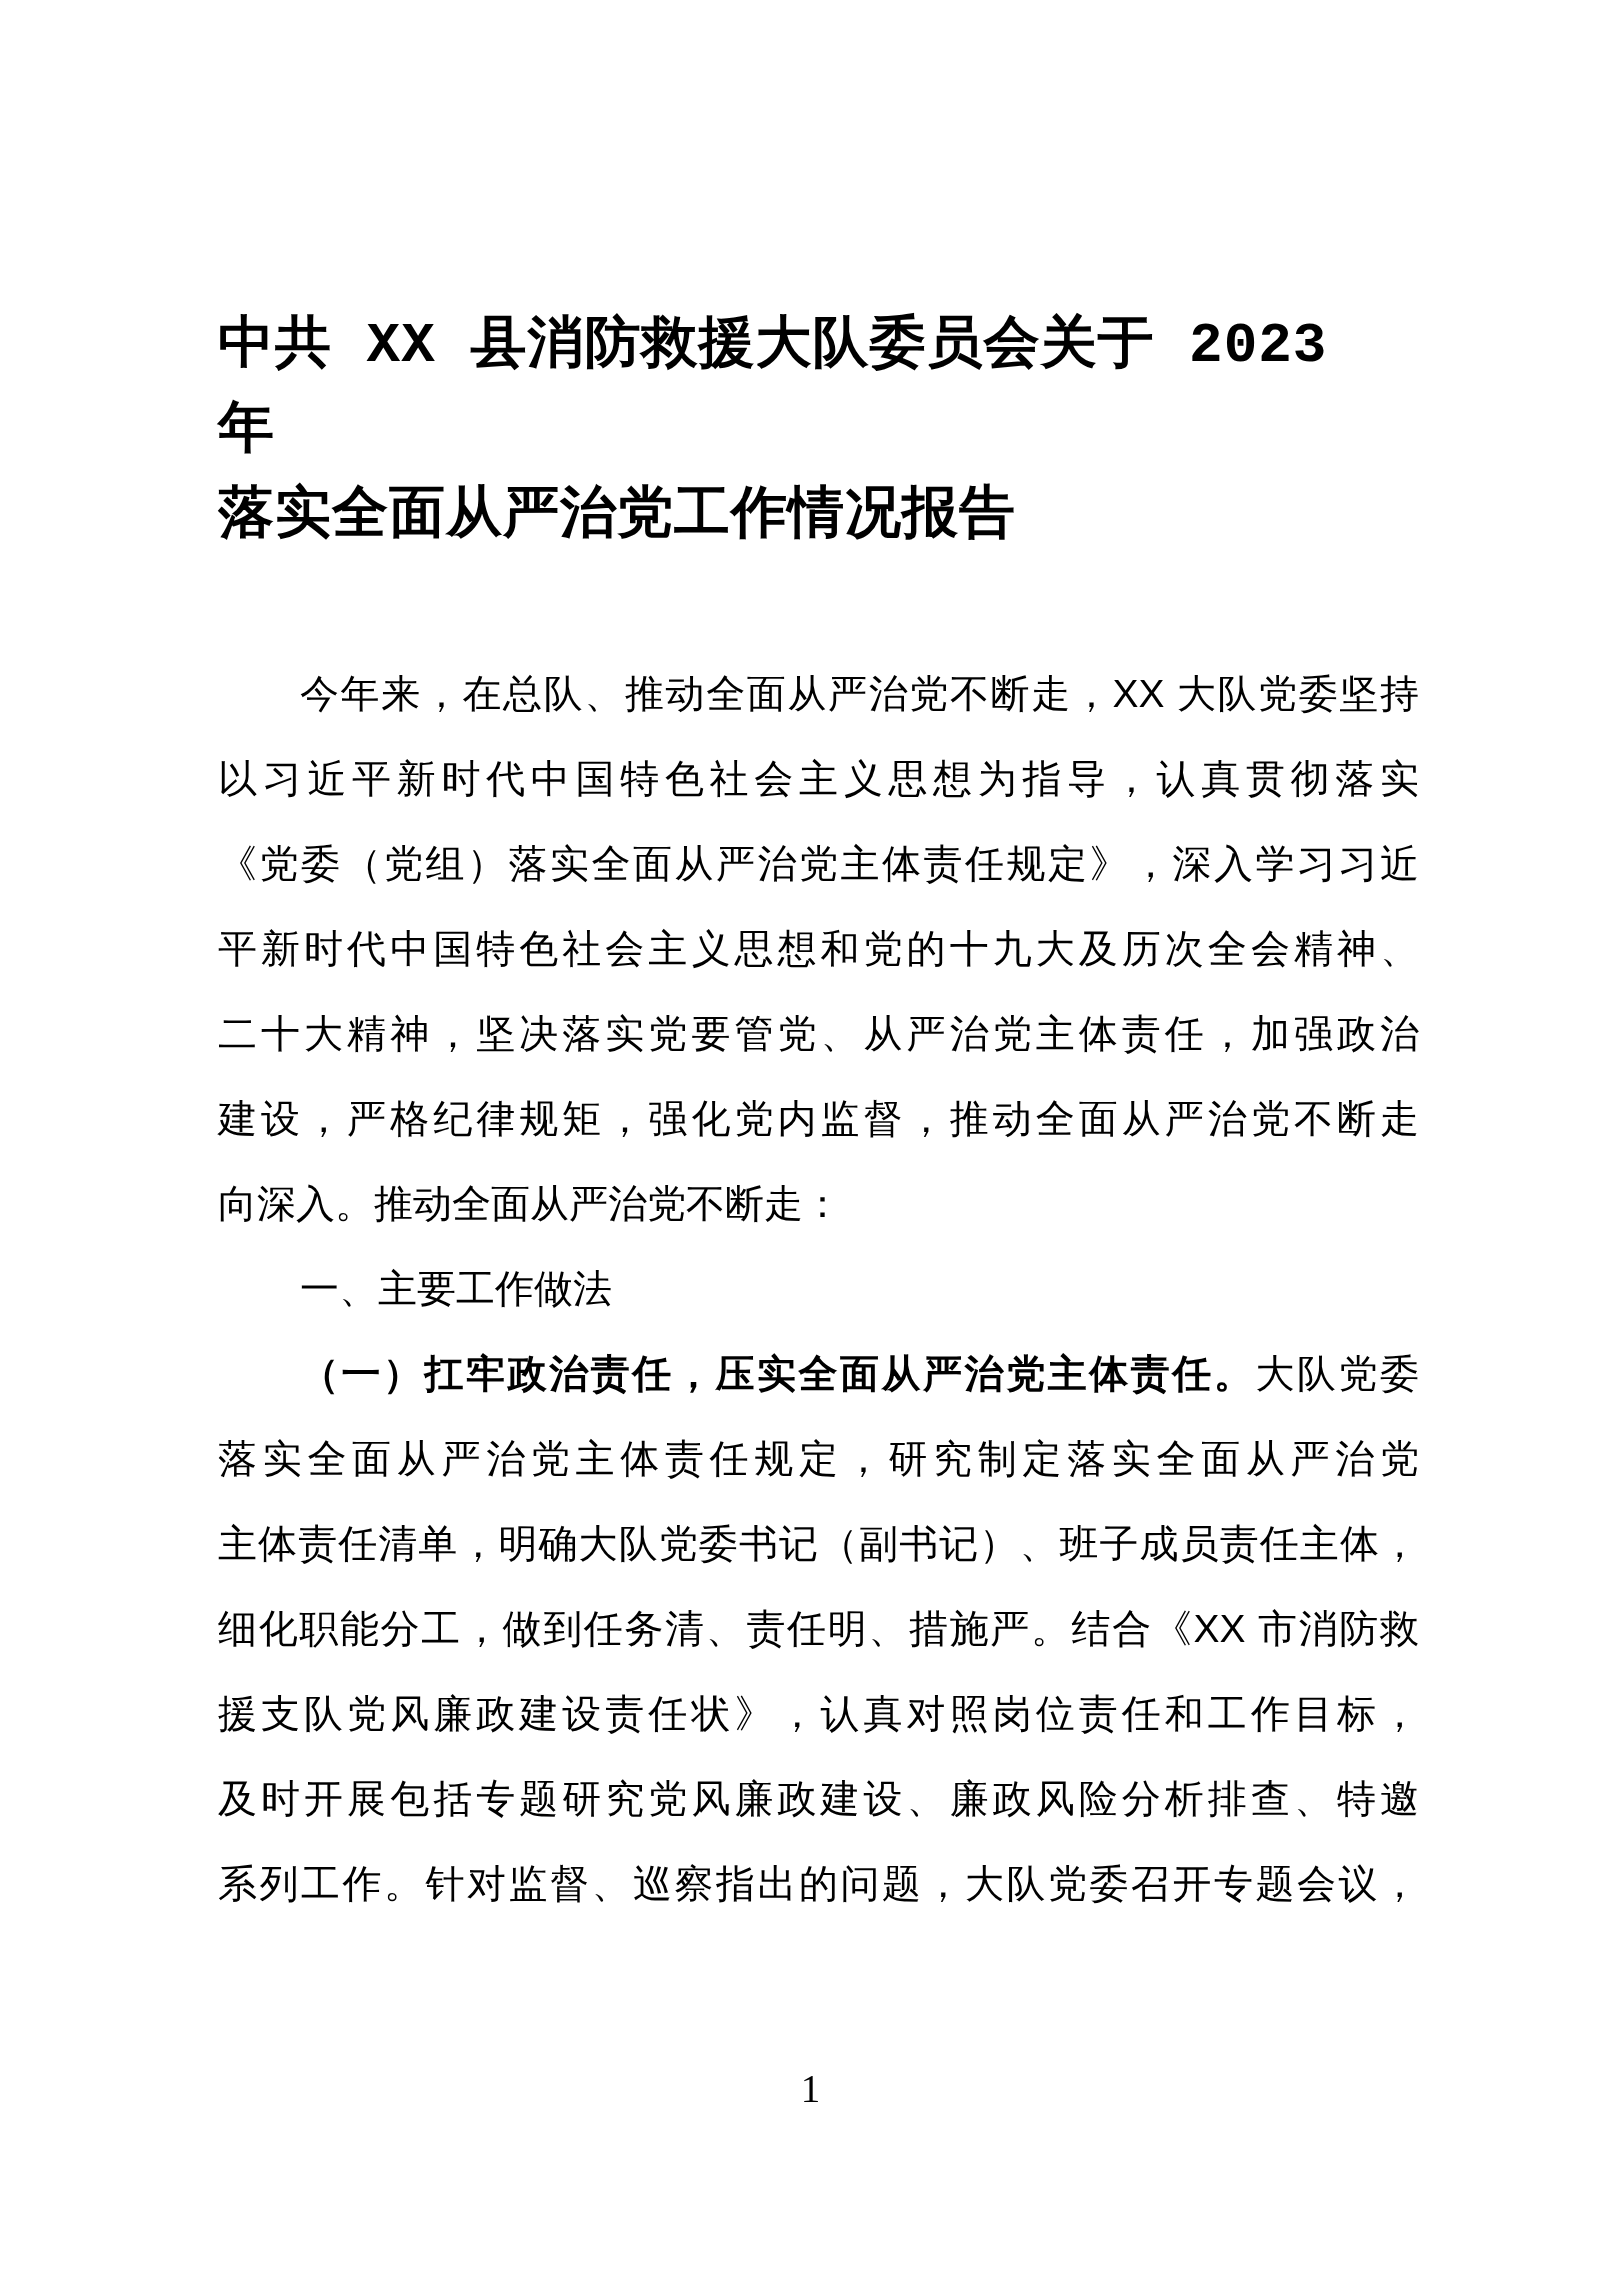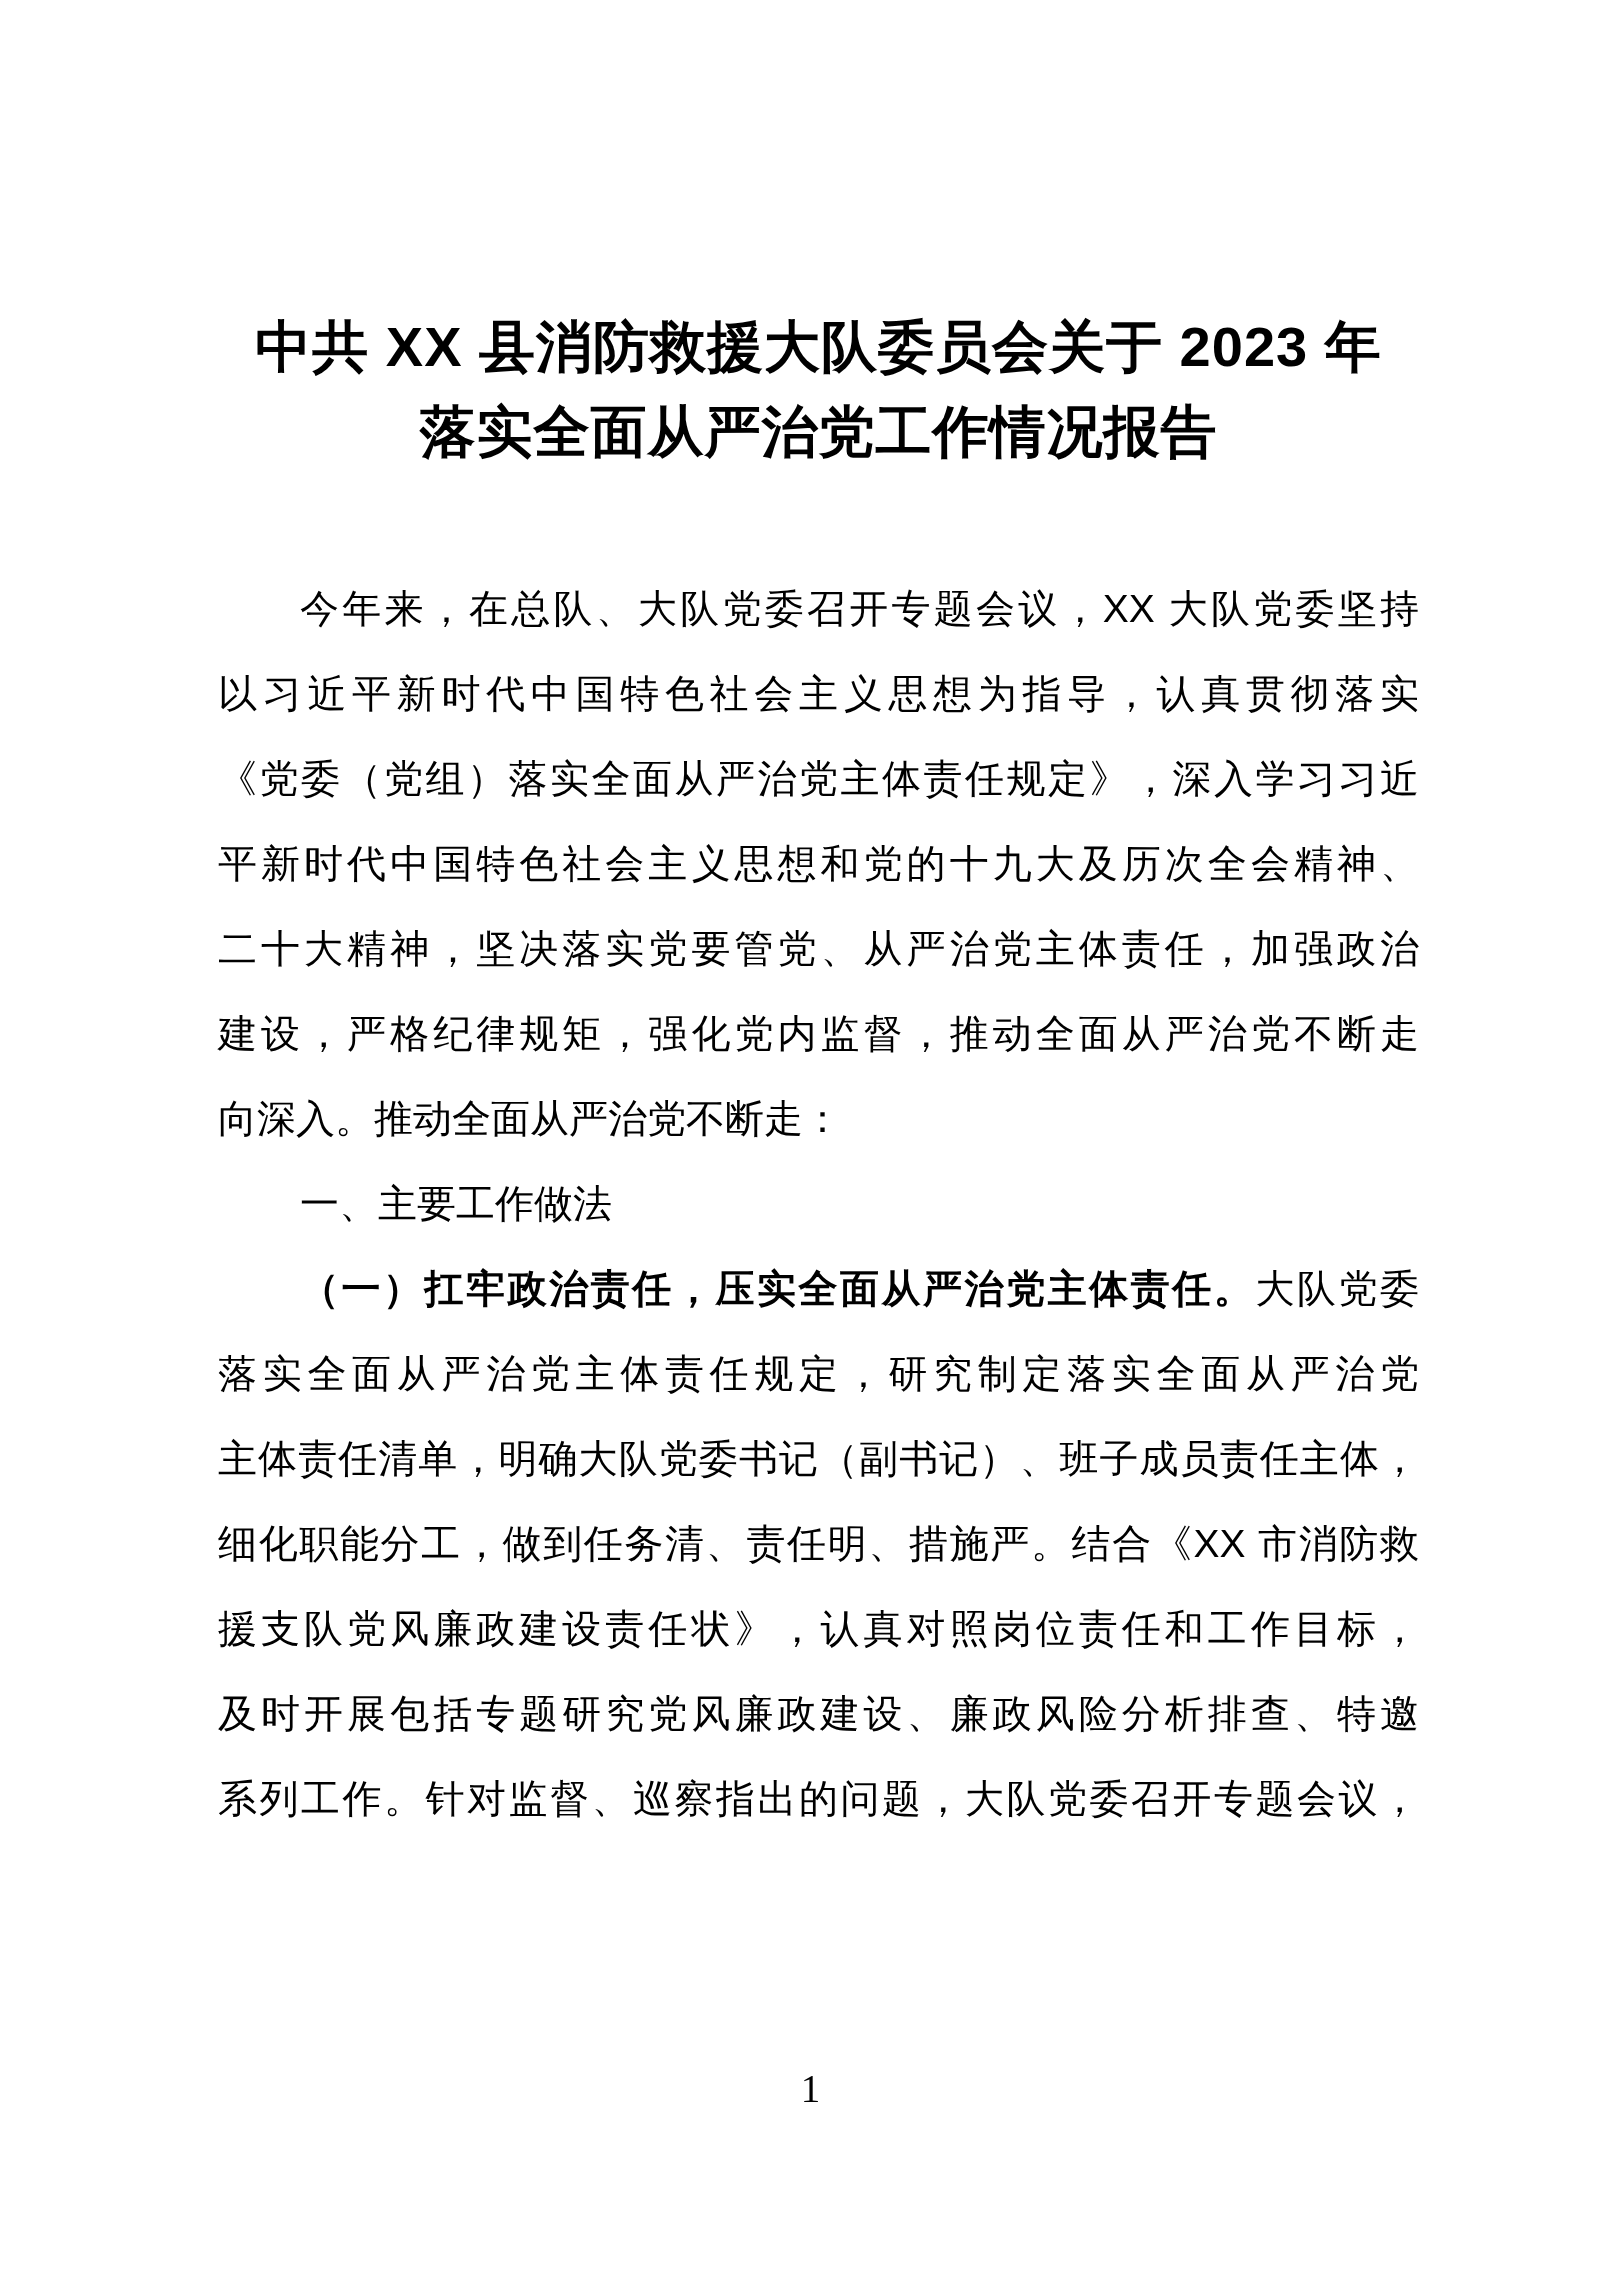--- a/index.html
+++ b/index.html
@@ -20,22 +20,23 @@
     position: absolute;
     left: 218px;
     top: 0;
     width: 1201px;
   }
   .title-block {
     margin-top: 304px;
     font-size: 56px;
     font-weight: 700;
     line-height: 85px;
-    text-align: center;
+    text-align: left;
     letter-spacing: 1px;
+    font-family: Liberation Mono, monospace;
   }
   .body-block {
     margin-top: 92px;
     font-size: 39px;
     line-height: 85px;
   }
   .line {
     height: 85px;
     text-align: left;
   }
@@ -66,21 +67,21 @@
 <div class="page">
   <div class="content">
 
     <div class="title-block">
       <div class="title-line">中共 XX 县消防救援大队委员会关于 2023 年</div>
       <div class="title-line">落实全面从严治党工作情况报告</div>
     </div>
 
     <div class="body-block">
 
-      <div class="line fill indent">今年来，在总队、大队党委召开专题会议，XX 大队党委坚持</div>
+      <div class="line fill indent">今年来，在总队、推动全面从严治党不断走，XX 大队党委坚持</div>
       <div class="line fill">以习近平新时代中国特色社会主义思想为指导，认真贯彻落实</div>
       <div class="line fill">《党委（党组）落实全面从严治党主体责任规定》，深入学习习近</div>
       <div class="line fill">平新时代中国特色社会主义思想和党的十九大及历次全会精神、</div>
       <div class="line fill">二十大精神，坚决落实党要管党、从严治党主体责任，加强政治</div>
       <div class="line fill">建设，严格纪律规矩，强化党内监督，推动全面从严治党不断走</div>
       <div class="line">向深入。推动全面从严治党不断走：</div>
 
       <div class="line indent">一、主要工作做法</div>
 
       <div class="line fill indent"><span class="bold">（一）扛牢政治责任，压实全面从严治党主体责任。</span><span>大队党委</span></div>

